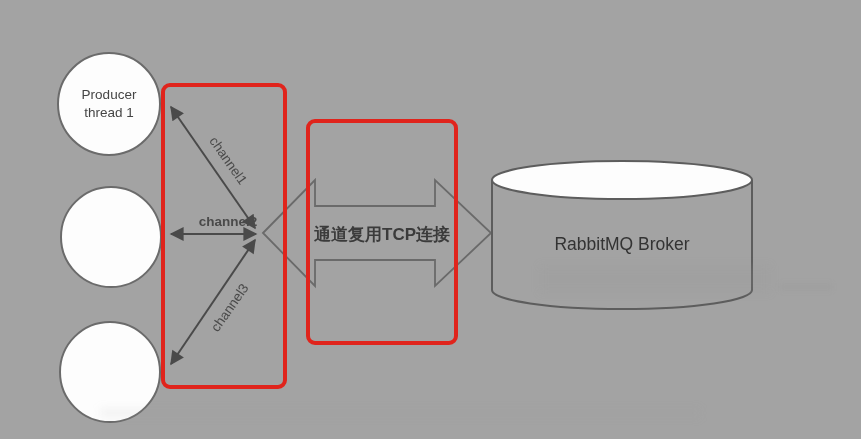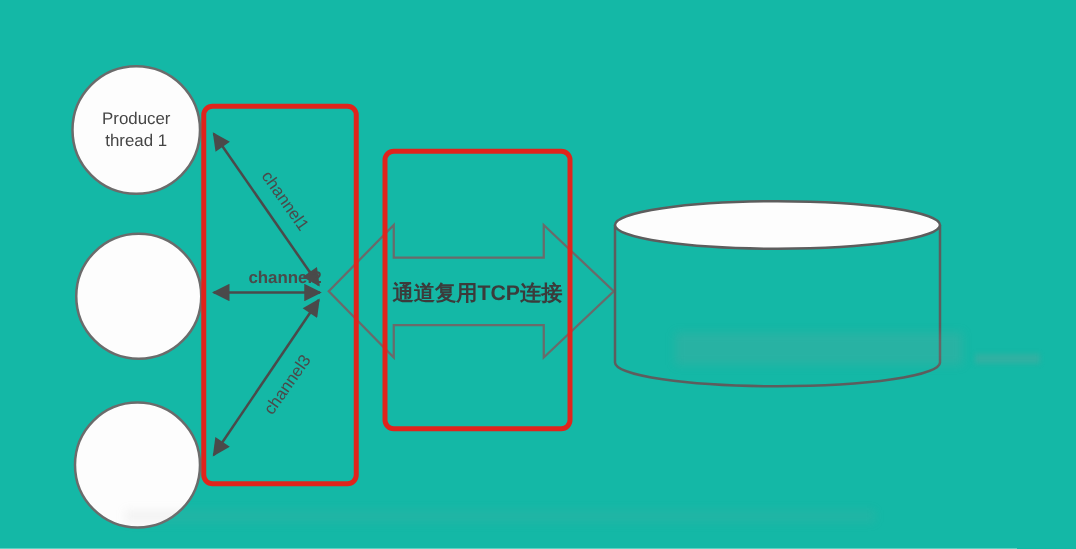--- a/index.html
+++ b/index.html
@@ -4,21 +4,21 @@
 <style>
   html, body { margin: 0; padding: 0; }
   body {
     font-family: "Liberation Sans", "DejaVu Sans", sans-serif;
     background: #ffffff;
   }
   .stage {
     position: relative;
     width: 861px;
     height: 439px;
-    background: #14b8a6;
+    background: #a3a3a3;
     overflow: hidden;
   }
   .shapes {
     position: absolute;
     left: 0; top: 0;
     width: 861px; height: 439px;
   }
   .label {
     position: absolute;
     color: #454545;
@@ -110,20 +110,21 @@
   </svg>
 
   <div class="label producer-label" style="left:64px; top:86px;">Producer thread 1</div>
 
   <div class="label channel-label rot-cw" style="left:186px; top:152px;">channel1</div>
   <div class="label channel-label" style="left:186px; top:213px;font-weight:bold;">channel2</div>
   <div class="label channel-label rot-ccw" style="left:188px; top:299px;">channel3</div>
 
   <div class="label connection-caption" style="left:297px; top:224px;">通道复用TCP连接</div>
 
+  <div class="label broker-label" style="left:512px; top:233px;">RabbitMQ Broker</div>
 
   <div class="highlight-box" style="left:161px; top:83px; width:126px; height:306px;"></div>
   <div class="highlight-box" style="left:306px; top:119px; width:152px; height:226px;"></div>
 
   <div class="artifact smudge-a"></div>
   <div class="artifact smudge-b"></div>
   <div class="artifact smudge-c"></div>
 
 </div>
 

